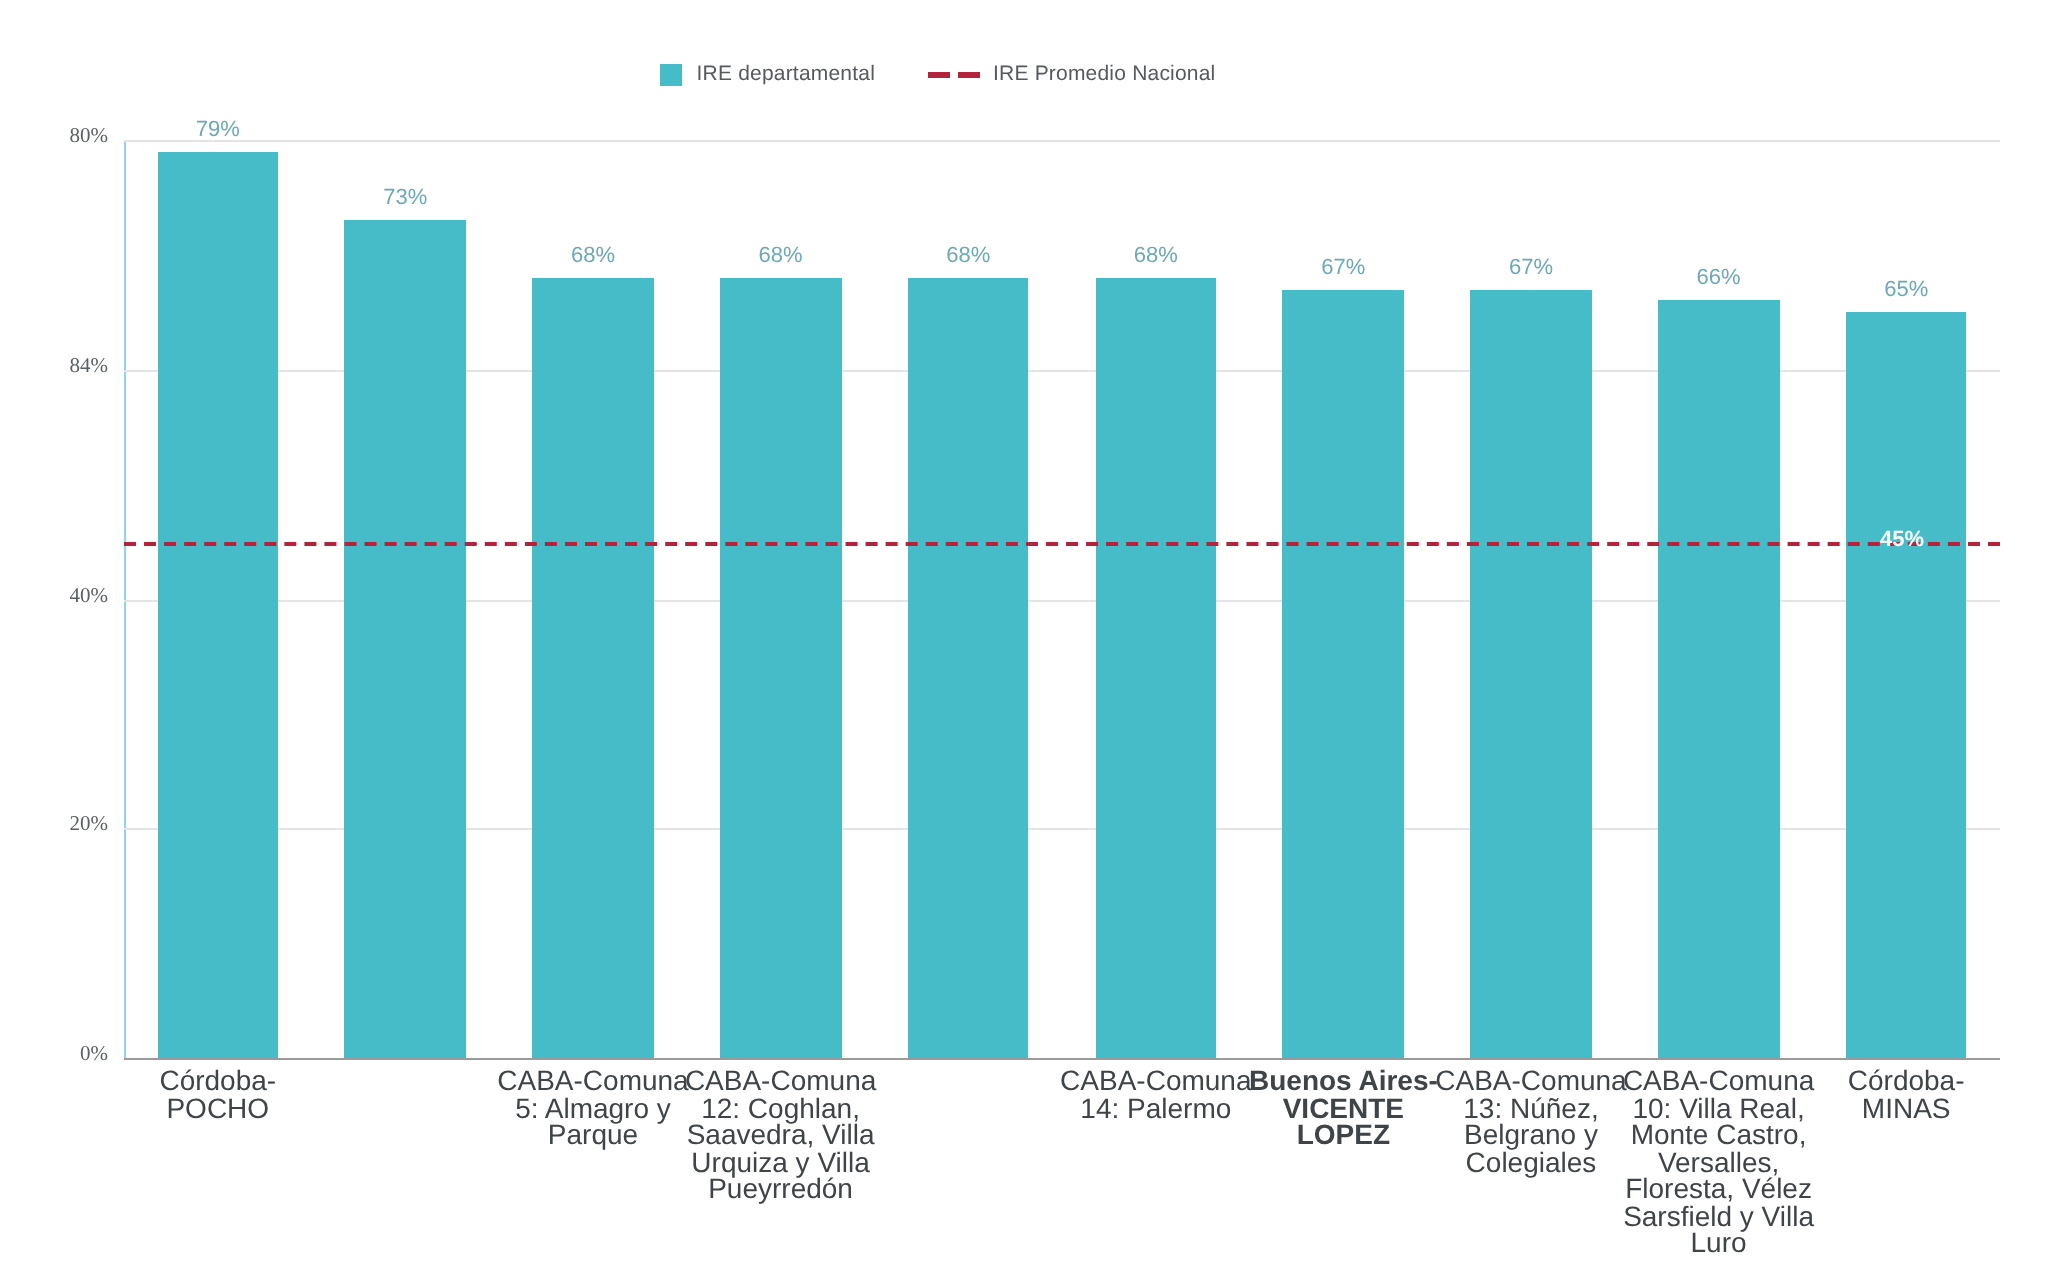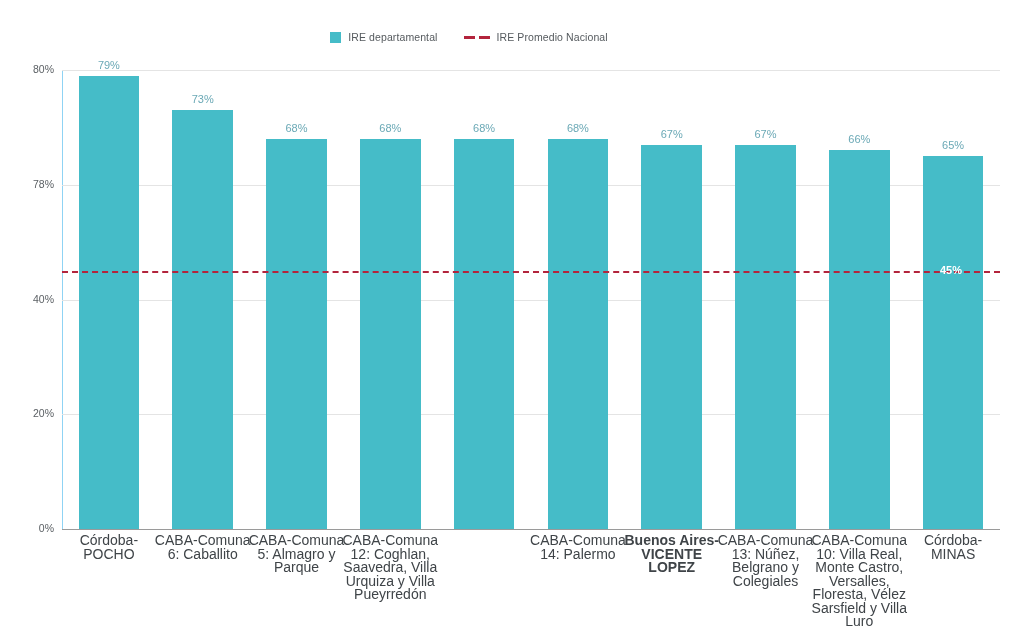--- a/index.html
+++ b/index.html
@@ -80,20 +80,21 @@
     background: #9a9a9a;
   }
   .ytick-wrap {
     position: absolute;
     left: -52px;
     width: 44px;
     text-align: right;
     font-size: 10.5px;
     color: #5b6064;
     transform: translateY(-7px);
+    font-family: Liberation Serif, serif;
   }
 
   
   .bar {
     position: absolute;
     bottom: 0;
     background: #45BCC8;
   }
   .bar-label {
     position: absolute;
@@ -167,21 +168,21 @@
   <div class="left-spine"></div>
 
   <div id="plot">
       <div class="gridline baseline" style="top: 459px;"></div>
       <div class="ytick-wrap" style="top: 459px;">0%</div>
       <div class="gridline" style="top: 344.25px;"></div>
       <div class="ytick-wrap" style="top: 344.25px;">20%</div>
       <div class="gridline" style="top: 229.5px;"></div>
       <div class="ytick-wrap" style="top: 229.5px;">40%</div>
       <div class="gridline" style="top: 114.75px;"></div>
-      <div class="ytick-wrap" style="top: 114.75px;">78%</div>
+      <div class="ytick-wrap" style="top: 114.75px;">84%</div>
       <div class="gridline" style="top: 0px;"></div>
       <div class="ytick-wrap" style="top: 0px;">80%</div>
       <div class="bar" title="Córdoba-POCHO — 79%" style="left: 16.6495px; width: 60.501px; height: 453.262px; background: rgb(69, 188, 200);"></div>
       <div class="bar-label" style="left: 16.6495px; width: 60.501px; top: 5.7375px;">79%</div>
       <div class="bar" title="CABA-Comuna 6: Caballito — 73%" style="left: 110.45px; width: 60.501px; height: 418.837px; background: rgb(69, 188, 200);"></div>
       <div class="bar-label" style="left: 110.45px; width: 60.501px; top: 40.1625px;">73%</div>
       <div class="bar" title="CABA-Comuna 5: Almagro y Boedo — 68%" style="left: 204.249px; width: 60.501px; height: 390.15px; background: rgb(69, 188, 200);"></div>
       <div class="bar-label" style="left: 204.249px; width: 60.501px; top: 68.85px;">68%</div>
       <div class="bar" title="CABA-Comuna 12: Coghlan, Saavedra, Villa Urquiza y Villa Pueyrredón — 68%" style="left: 298.049px; width: 60.501px; height: 390.15px; background: rgb(69, 188, 200);"></div>
       <div class="bar-label" style="left: 298.049px; width: 60.501px; top: 68.85px;">68%</div>
@@ -196,21 +197,20 @@
       <div class="bar" title="CABA-Comuna 10: Villa Real, Monte Castro, Versalles, Floresta, Vélez Sarsfield y Villa Luro — 66%" style="left: 767.049px; width: 60.501px; height: 378.675px; background: rgb(69, 188, 200);"></div>
       <div class="bar-label" style="left: 767.049px; width: 60.501px; top: 80.325px;">66%</div>
       <div class="bar" title="Córdoba-MINAS — 65%" style="left: 860.849px; width: 60.501px; height: 372.938px; background: rgb(69, 188, 200);"></div>
       <div class="bar-label" style="left: 860.849px; width: 60.501px; top: 86.0625px;">65%</div>
       <div id="refline" style="top: 200.812px; border-top-color: rgb(179, 36, 60);"></div>
       <div id="refline-label" style="top: 200.812px; left: 878px;">45%</div>
     </div>
 
   <div id="categories">
       <div class="cat-label" style="left: -4px; width: 101.8px;">Córdoba-POCHO</div>
-      <div class="cat-label" style="left: 89.8px; width: 101.8px;">CABA-Comuna 6: Caballito</div>
       <div class="cat-label" style="left: 183.6px; width: 101.8px;">CABA-Comuna 5: Almagro y Parque</div>
       <div class="cat-label" style="left: 277.4px; width: 101.8px;">CABA-Comuna 12: Coghlan, Saavedra, Villa Urquiza y Villa Pueyrredón</div>
       <div class="cat-label" style="left: 465px; width: 101.8px;">CABA-Comuna 14: Palermo</div>
       <div class="cat-label" style="left: 558.8px; width: 101.8px; font-weight: bold;">Buenos Aires-VICENTE LOPEZ</div>
       <div class="cat-label" style="left: 652.6px; width: 101.8px;">CABA-Comuna 13: Núñez, Belgrano y Colegiales</div>
       <div class="cat-label" style="left: 746.4px; width: 101.8px;">CABA-Comuna 10: Villa Real, Monte Castro, Versalles, Floresta, Vélez Sarsfield y Villa Luro</div>
       <div class="cat-label" style="left: 840.2px; width: 101.8px;">Córdoba-MINAS</div>
     </div>
 
 </div>

